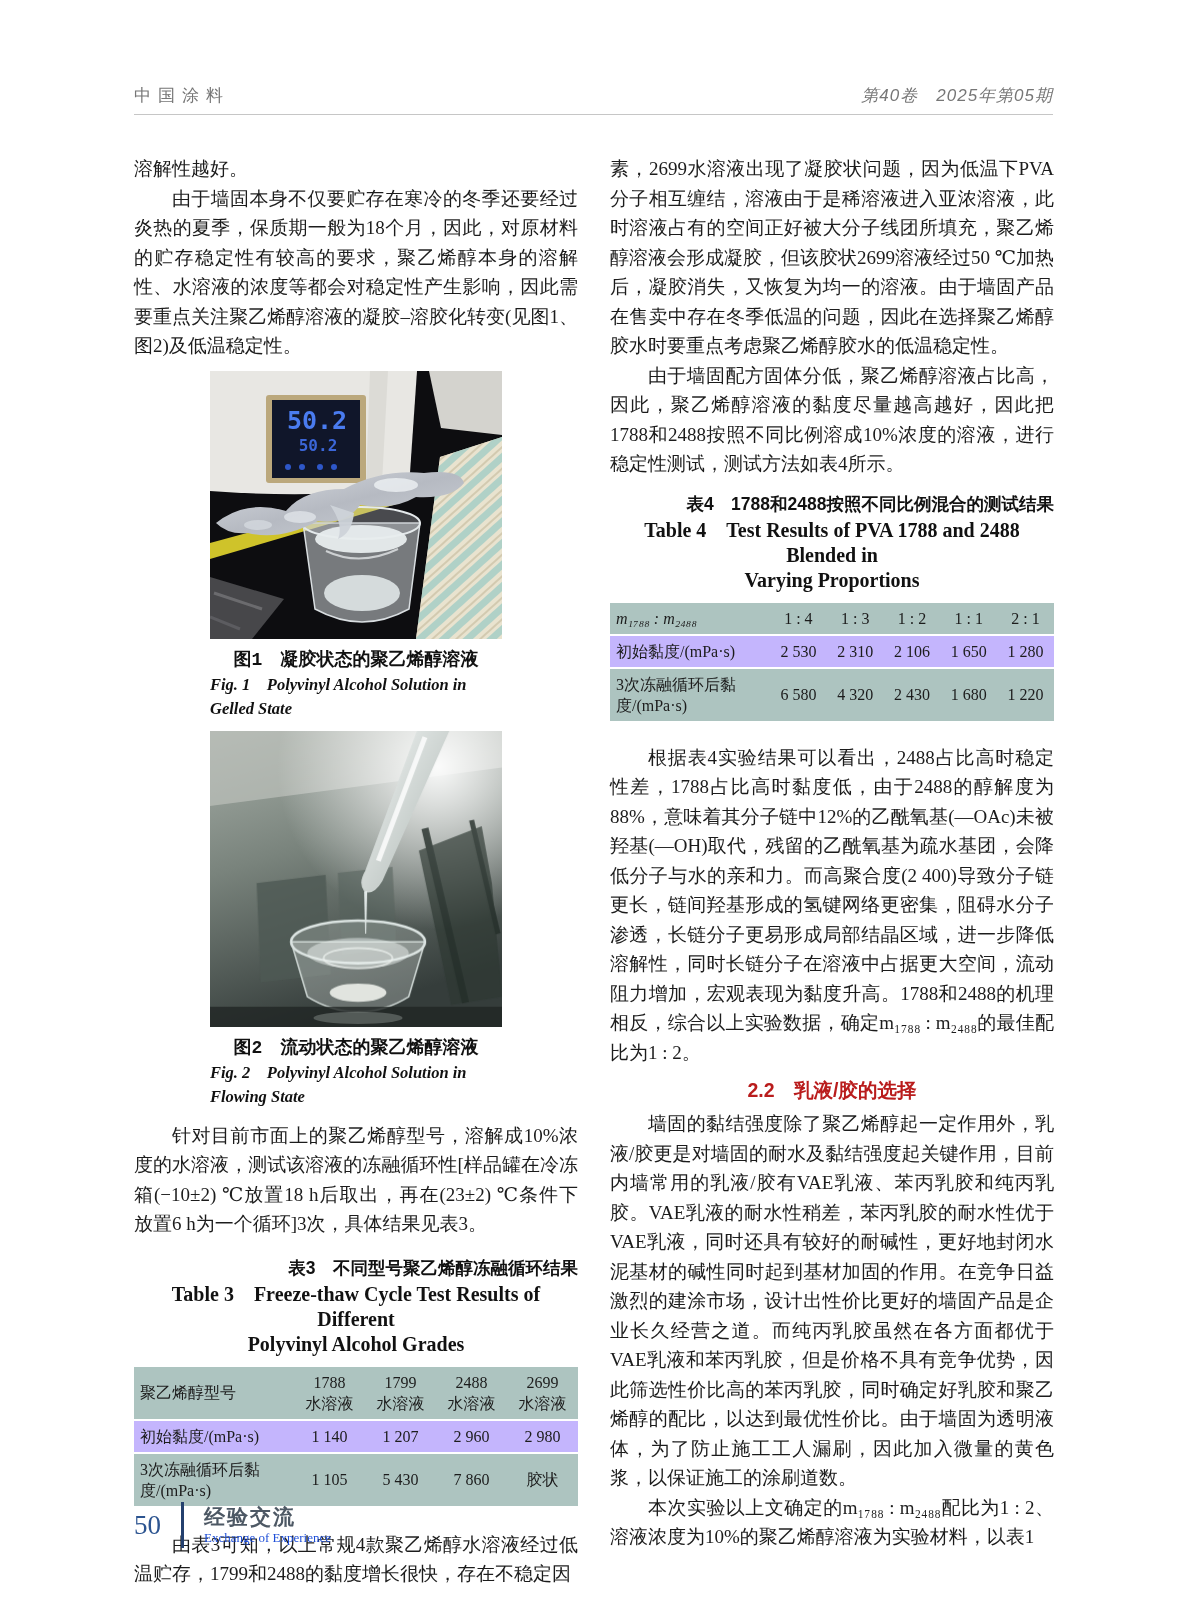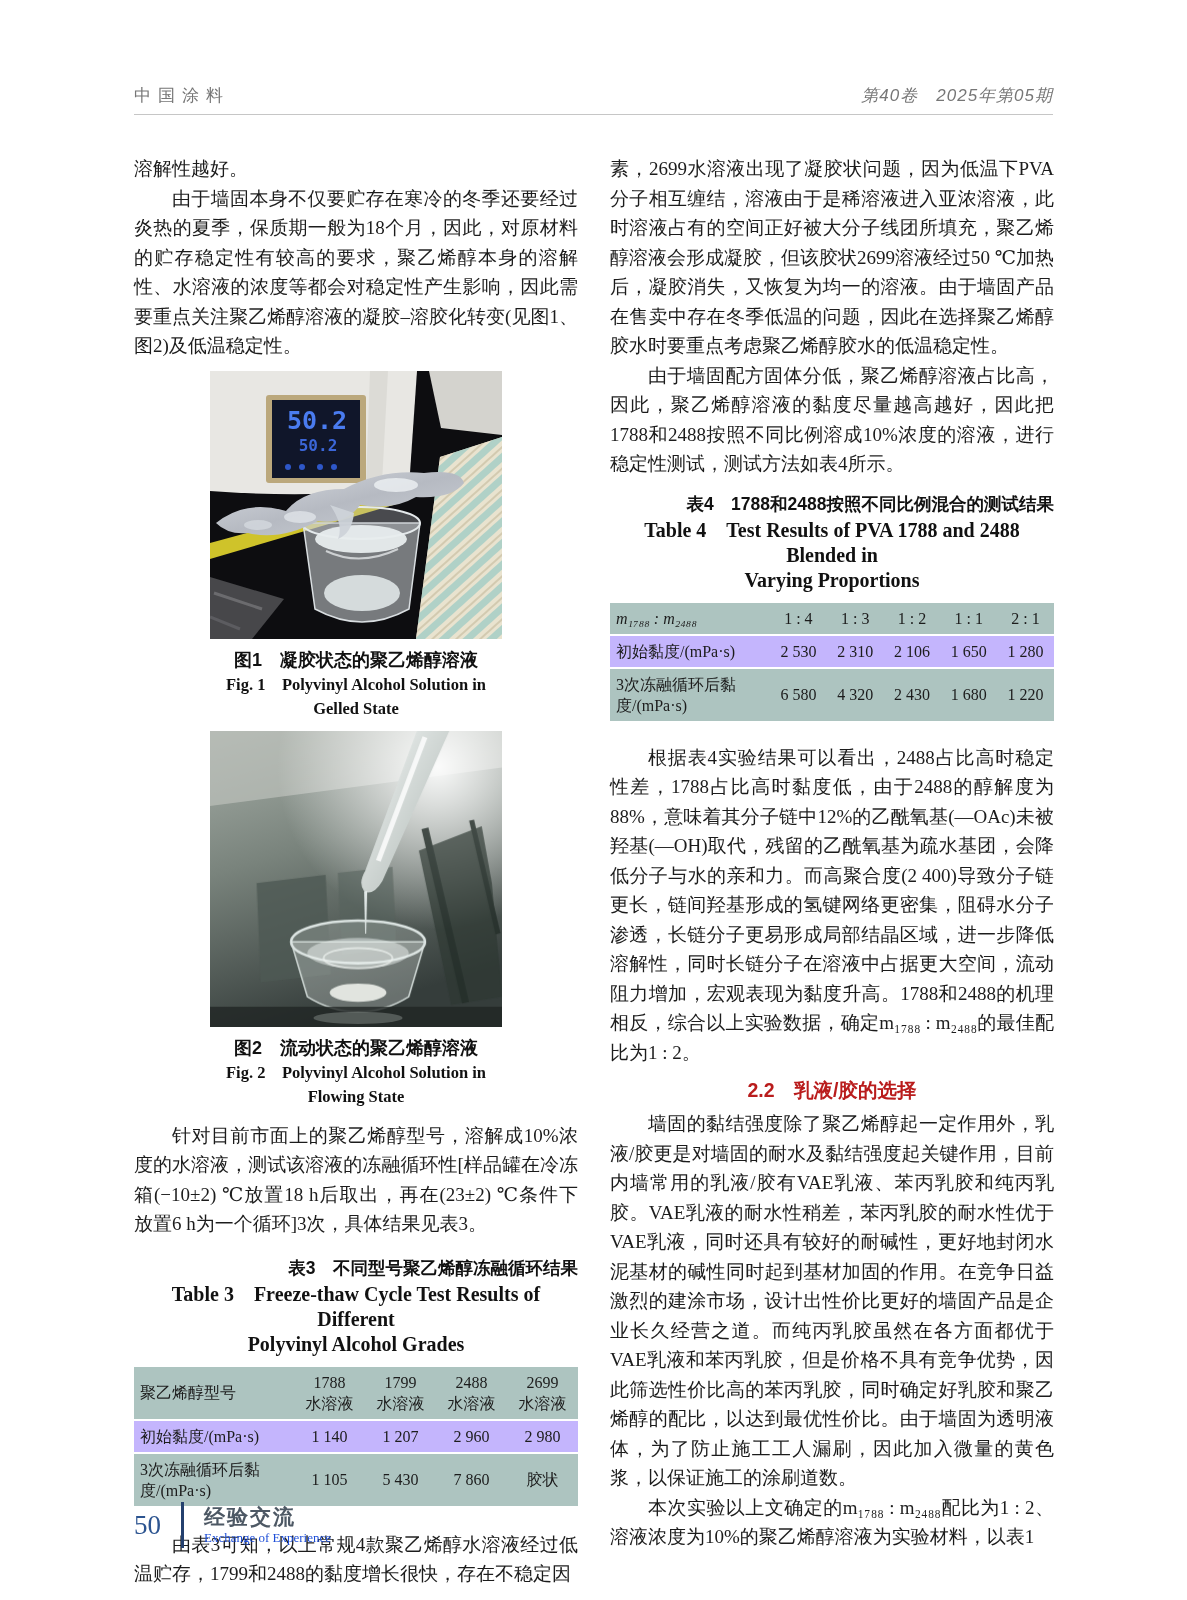--- a/index.html
+++ b/index.html
@@ -37,26 +37,26 @@
     font-size:19px;line-height:29.5px;
     text-align:justify;
     text-indent:2em;
   }
   p.noindent{text-indent:0;}
   
   figure{margin:10px auto 6px auto;width:292px;}
   .photo{width:292px;display:block;}
   figcaption{margin-top:8px;}
   .cap-cn{
-    text-align:center;font-family:Liberation Sans, sans-serif;
+    text-align:center;font-family:Liberation Mono, monospace;
     font-weight:bold;font-size:18px;line-height:26px;color:#111;
   }
   .cap-en{
-    text-align:center;font-family:"Liberation Serif","DejaVu Serif",serif;
-    font-weight:bold;font-size:16.5px;line-height:24px;color:#111;
+    text-align:left;font-family:"Liberation Serif","DejaVu Serif",serif;
+    font-weight:bold;font-size:16.5px;line-height:24px;color:#111;font-style:italic;
   }
   
   .table-block{margin-top:16px;}
   .tbl-title-cn{
     text-align:right;font-family:"Liberation Sans","DejaVu Sans",sans-serif;
     font-weight:bold;font-size:17.5px;line-height:27px;color:#111;
   }
   .tbl-title-en{
     text-align:center;font-family:"Liberation Serif","DejaVu Serif",serif;
     font-weight:bold;font-size:20px;line-height:25px;color:#111;

